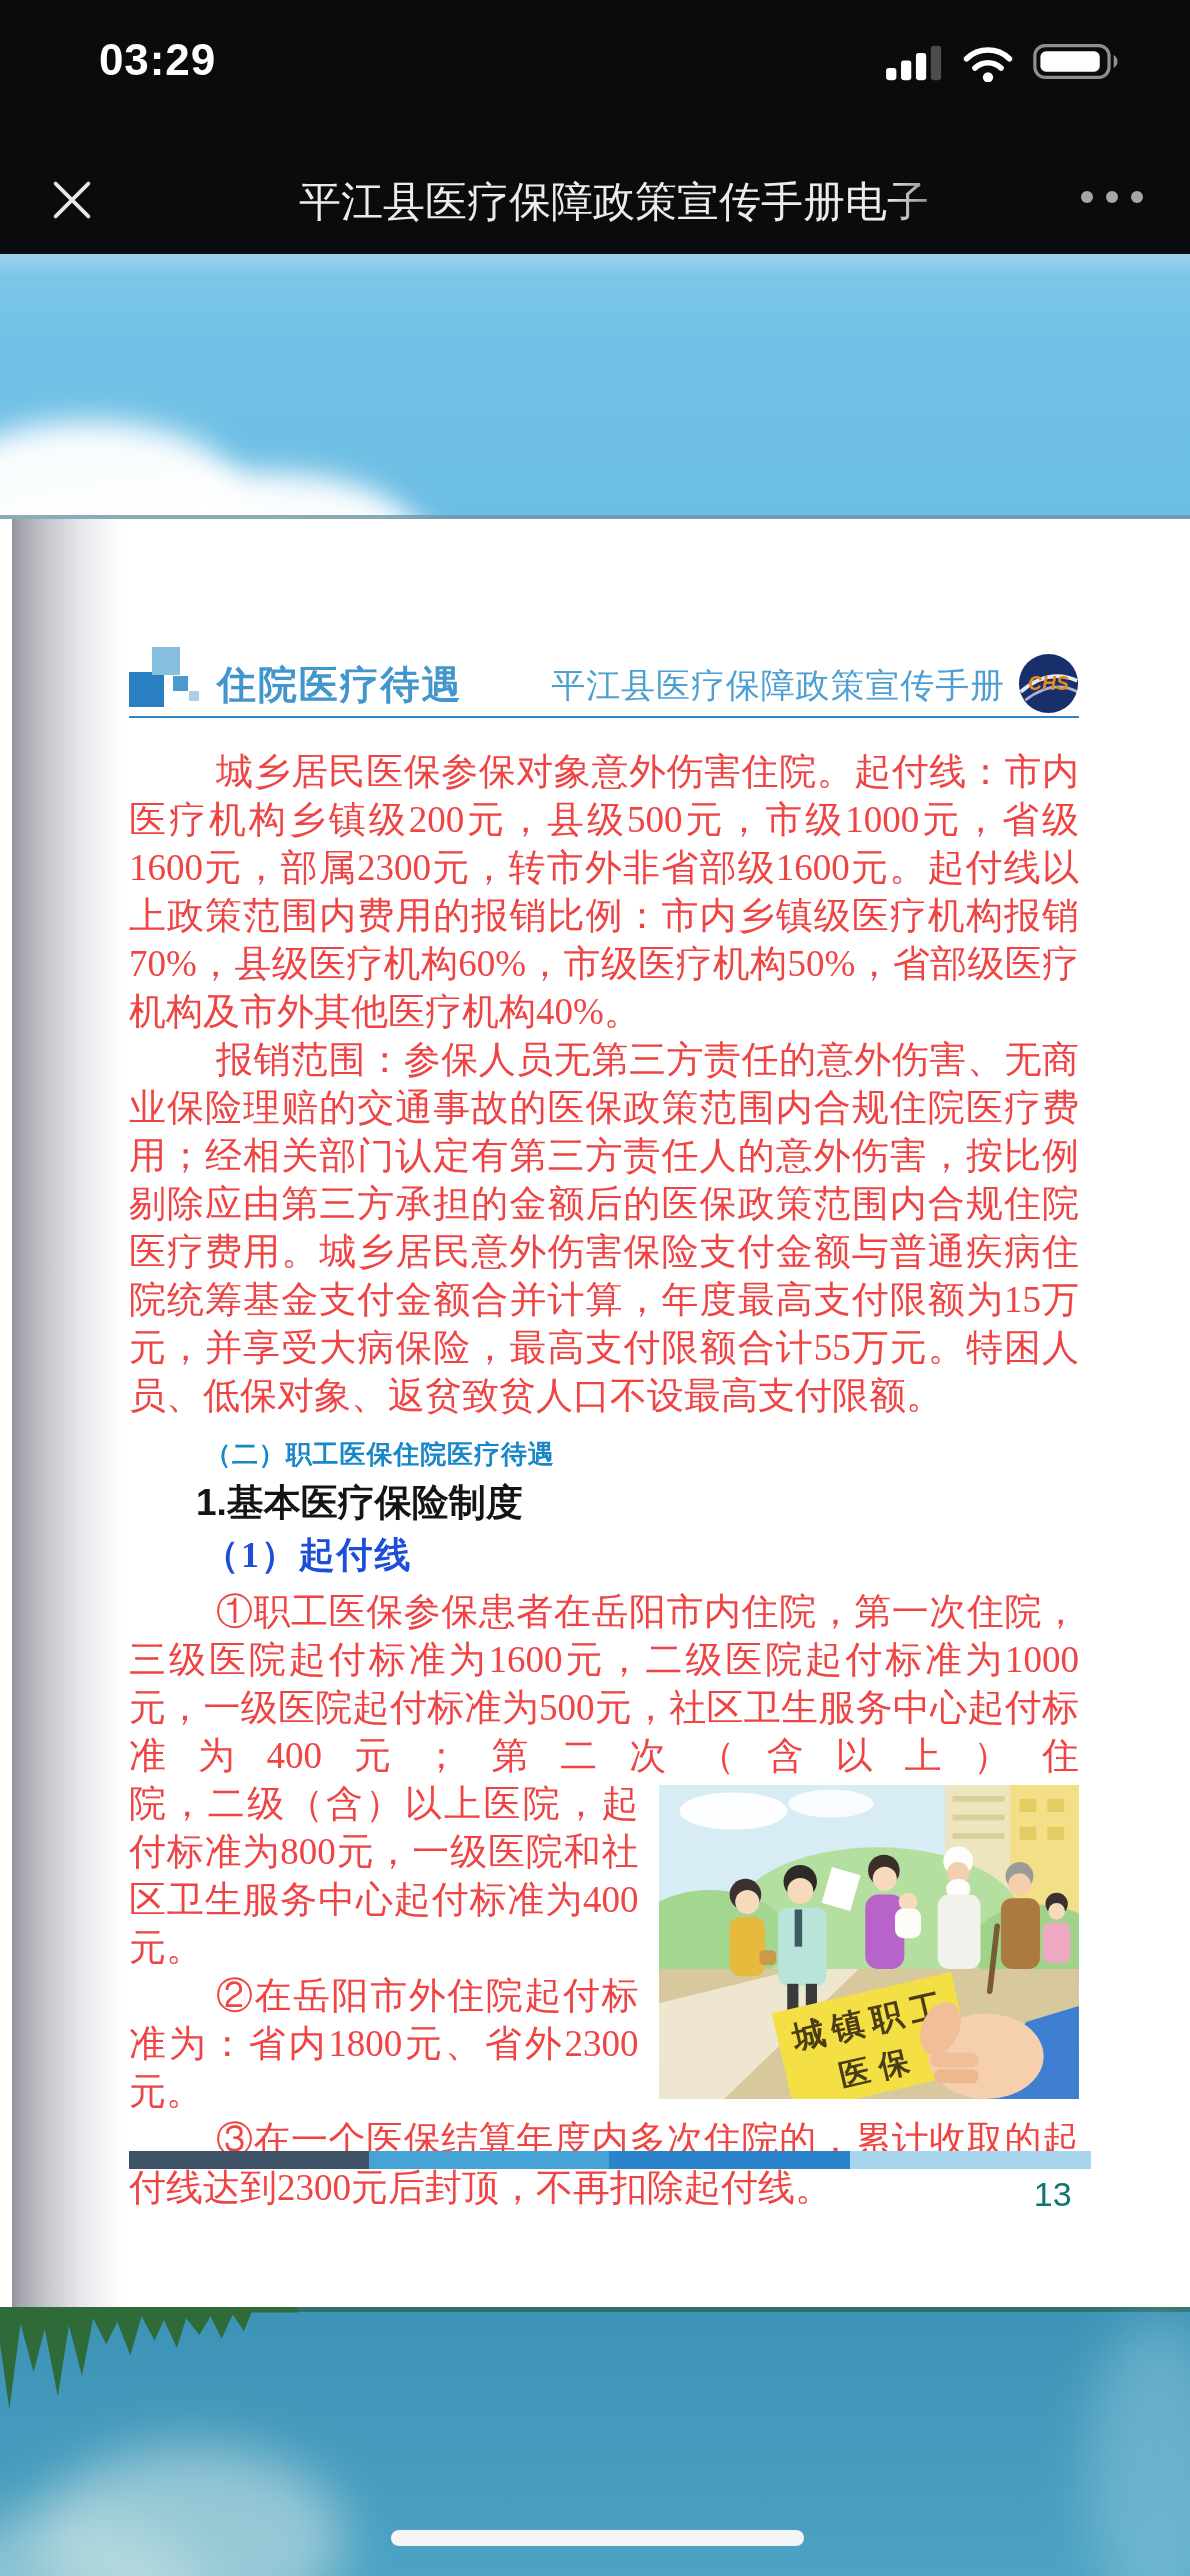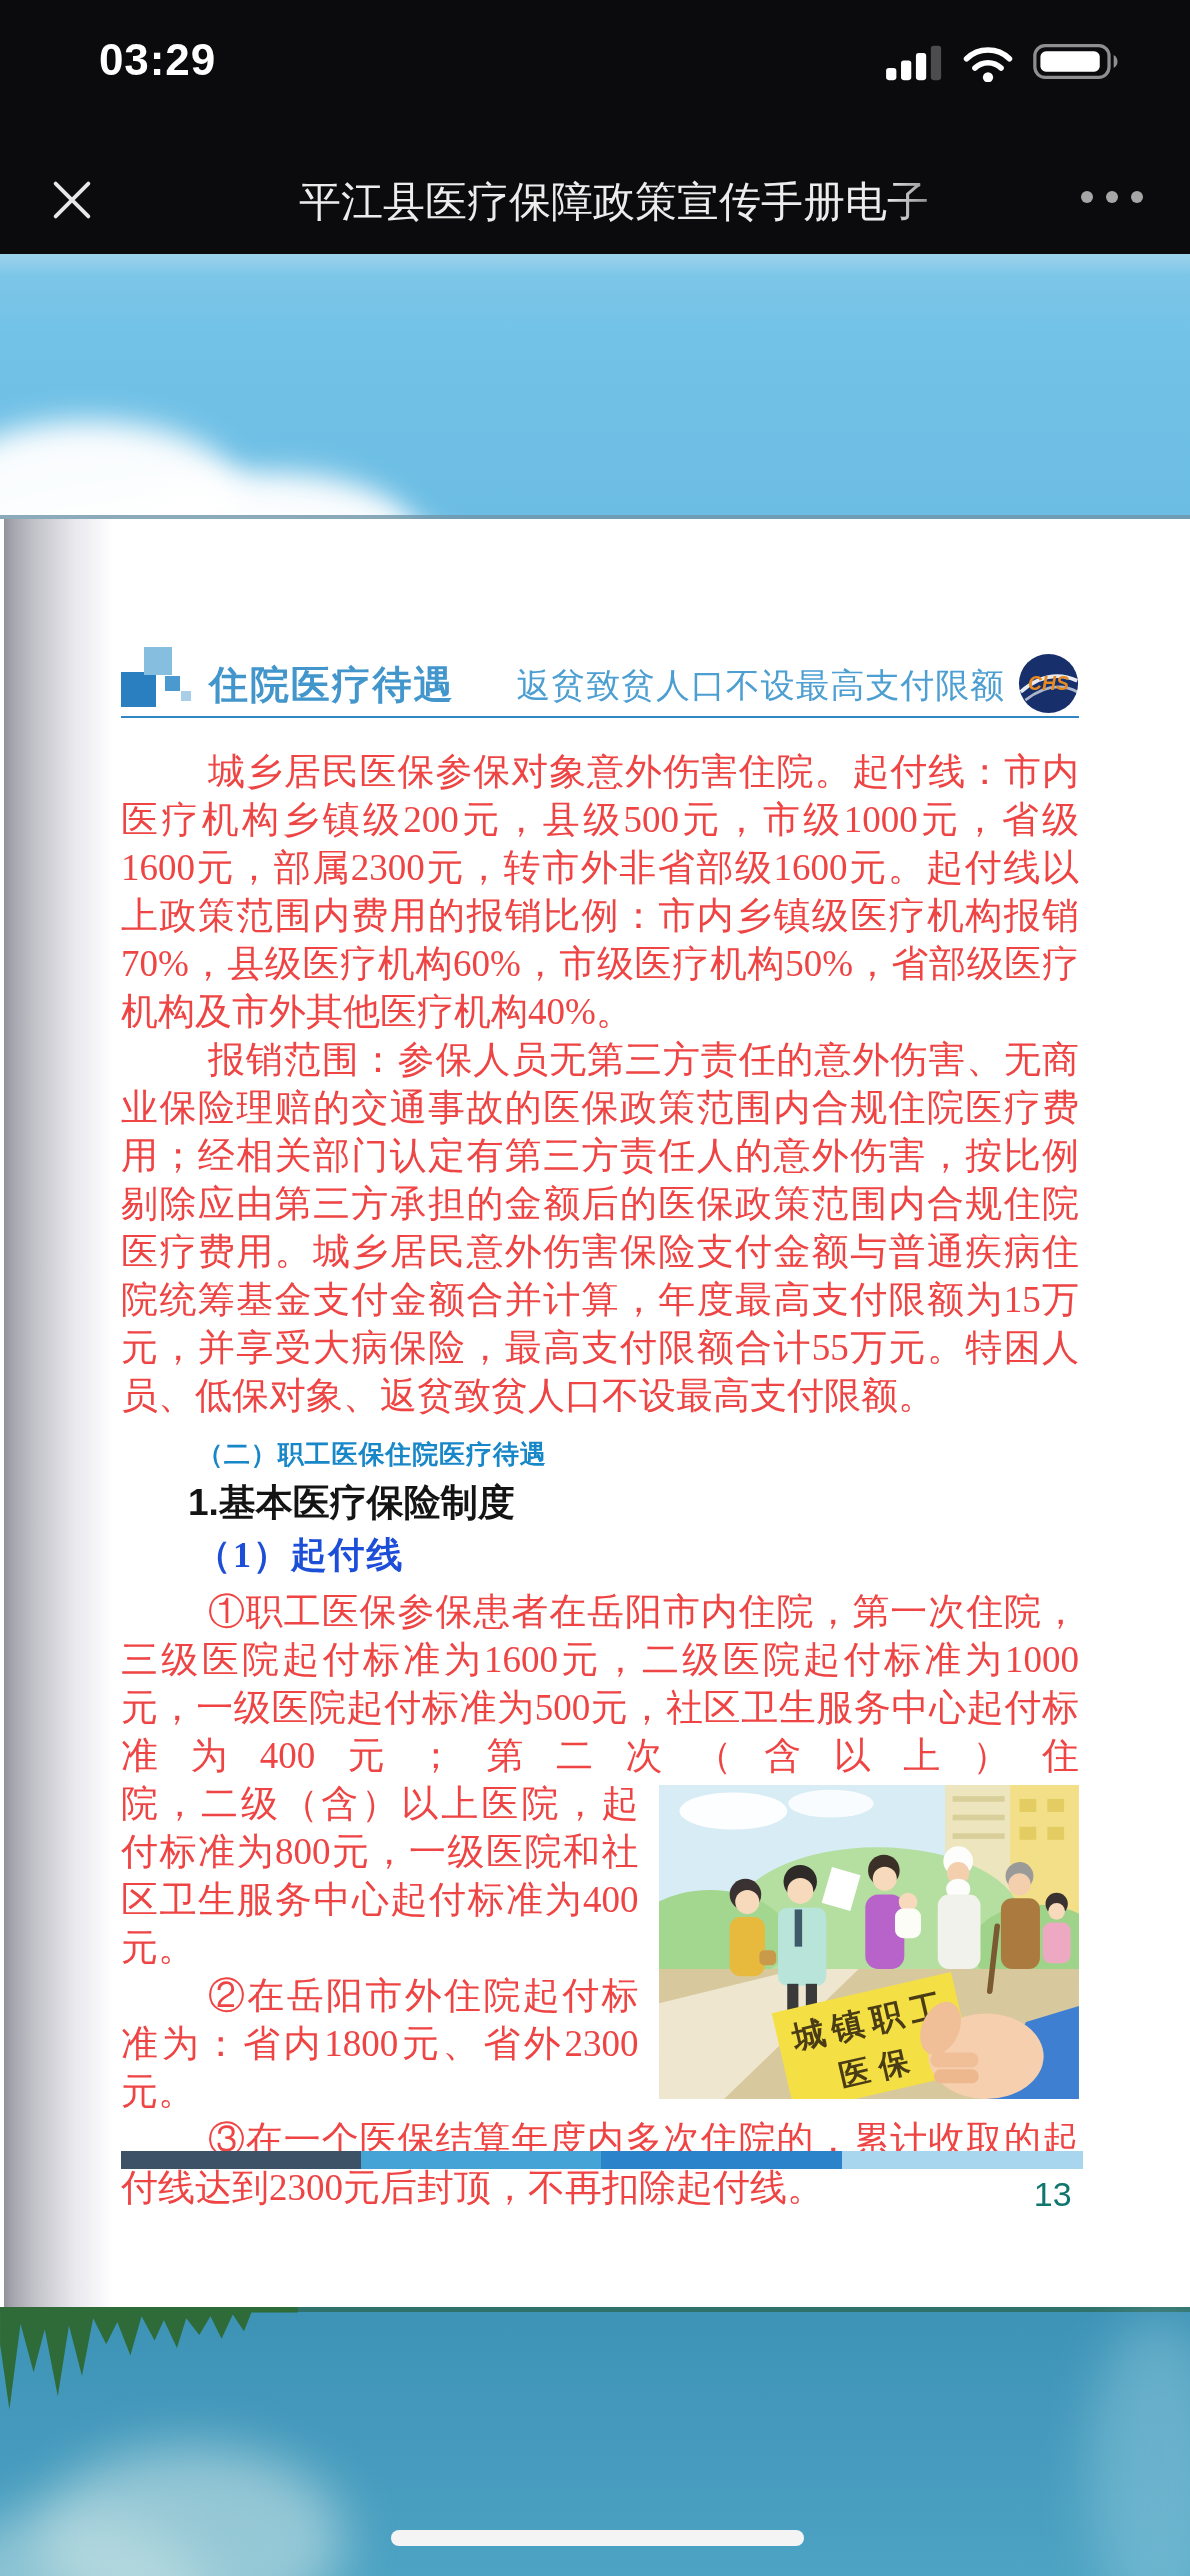--- a/index.html
+++ b/index.html
@@ -30,21 +30,21 @@
   
   .sky { position:absolute; top:254px; left:0; right:0; height:265px; overflow:hidden;
          background:linear-gradient(180deg,#9ed3ec 0%,#7cc6e8 8%,#72c2e7 30%,#6cbde4 100%); }
   .cloud { position:absolute; background:#fff; border-radius:50%; filter:blur(15px); }
   .cloud.c1 { left:-65px; bottom:-51px; width:307px; height:149px; opacity:.97; }
   .cloud.c2 { left:130px; bottom:-74px; width:279px; height:121px; opacity:.9; }
   .cloud.c3 { left:-37px; bottom:-102px; width:484px; height:130px; opacity:.85; }
   .sky-edge { position:absolute; bottom:0; left:0; right:0; height:3.7px; background:#6e95a9; opacity:.8; }
 
   
-  .page { position:absolute; top:519px; left:4px; right:0; height:1788px; background:#fff; }
+  .page { position:absolute; top:519px; left:12px; right:0; height:1788px; background:#fff; }
   .curl { position:absolute; left:0; top:0; bottom:0; width:110px;
           background:linear-gradient(90deg,#92929a 0%,#a6a6ae 8%,#c2c2c9 28%,#e9e9ee 65%,#fff 100%); }
   .content { position:absolute; left:117px; right:112px; top:0; }
 
   .doc-header { margin-top:128px; display:flex; align-items:flex-end;
                 border-bottom:2.8px solid #2f86c2; padding-bottom:9.3px; }
   .squares { position:relative; width:73px; height:60px; margin-right:15px; flex:none; }
   .sq { position:absolute; }
   .sq1 { left:0; bottom:0; width:35px; height:35px; background:#2a7fc0; }
   .sq2 { left:23px; top:0;  width:28px; height:28px; background:#85bede; }
@@ -136,21 +136,21 @@
 
       <div class="doc-header">
         <div class="squares">
           <span class="sq sq1"></span>
             <span class="sq sq2"></span>
             <span class="sq sq3"></span>
             <span class="sq sq4"></span>
         </div>
         <div class="section-title">住院医疗待遇</div>
         <div class="hspacer"></div>
-        <div class="handbook-title">返贫致贫人口不设最高支付限额</div>
+        <div class="handbook-title">平江县医疗保障政策宣传手册</div>
         <svg class="logo" viewBox="0 0 66 66">
           <circle cx="33" cy="33" r="32" fill="#17306c"></circle>
           <path d="M3 42 Q33 16 64 30" stroke="#fff" stroke-width="4" fill="none" opacity=".9"></path>
           <path d="M8 51 Q38 28 64 42" stroke="#fff" stroke-width="3" fill="none" opacity=".65"></path>
           <text x="33" y="40" font-size="21" fill="#e8891f" font-weight="bold" font-style="italic" text-anchor="middle" font-family="Liberation Sans, sans-serif">CHS</text>
         </svg>
       </div>
 
       <p class="body indent p-first">城乡居民医保参保对象意外伤害住院。起付线：市内医疗机构乡镇级200元，县级500元，市级1000元，省级1600元，部属2300元，转市外非省部级1600元。起付线以上政策范围内费用的报销比例：市内乡镇级医疗机构报销70%，县级医疗机构60%，市级医疗机构50%，省部级医疗机构及市外其他医疗机构40%。</p>
       <p class="body indent">报销范围：参保人员无第三方责任的意外伤害、无商业保险理赔的交通事故的医保政策范围内合规住院医疗费用；经相关部门认定有第三方责任人的意外伤害，按比例剔除应由第三方承担的金额后的医保政策范围内合规住院医疗费用。城乡居民意外伤害保险支付金额与普通疾病住院统筹基金支付金额合并计算，年度最高支付限额为15万元，并享受大病保险，最高支付限额合计55万元。特困人员、低保对象、返贫致贫人口不设最高支付限额。</p>

